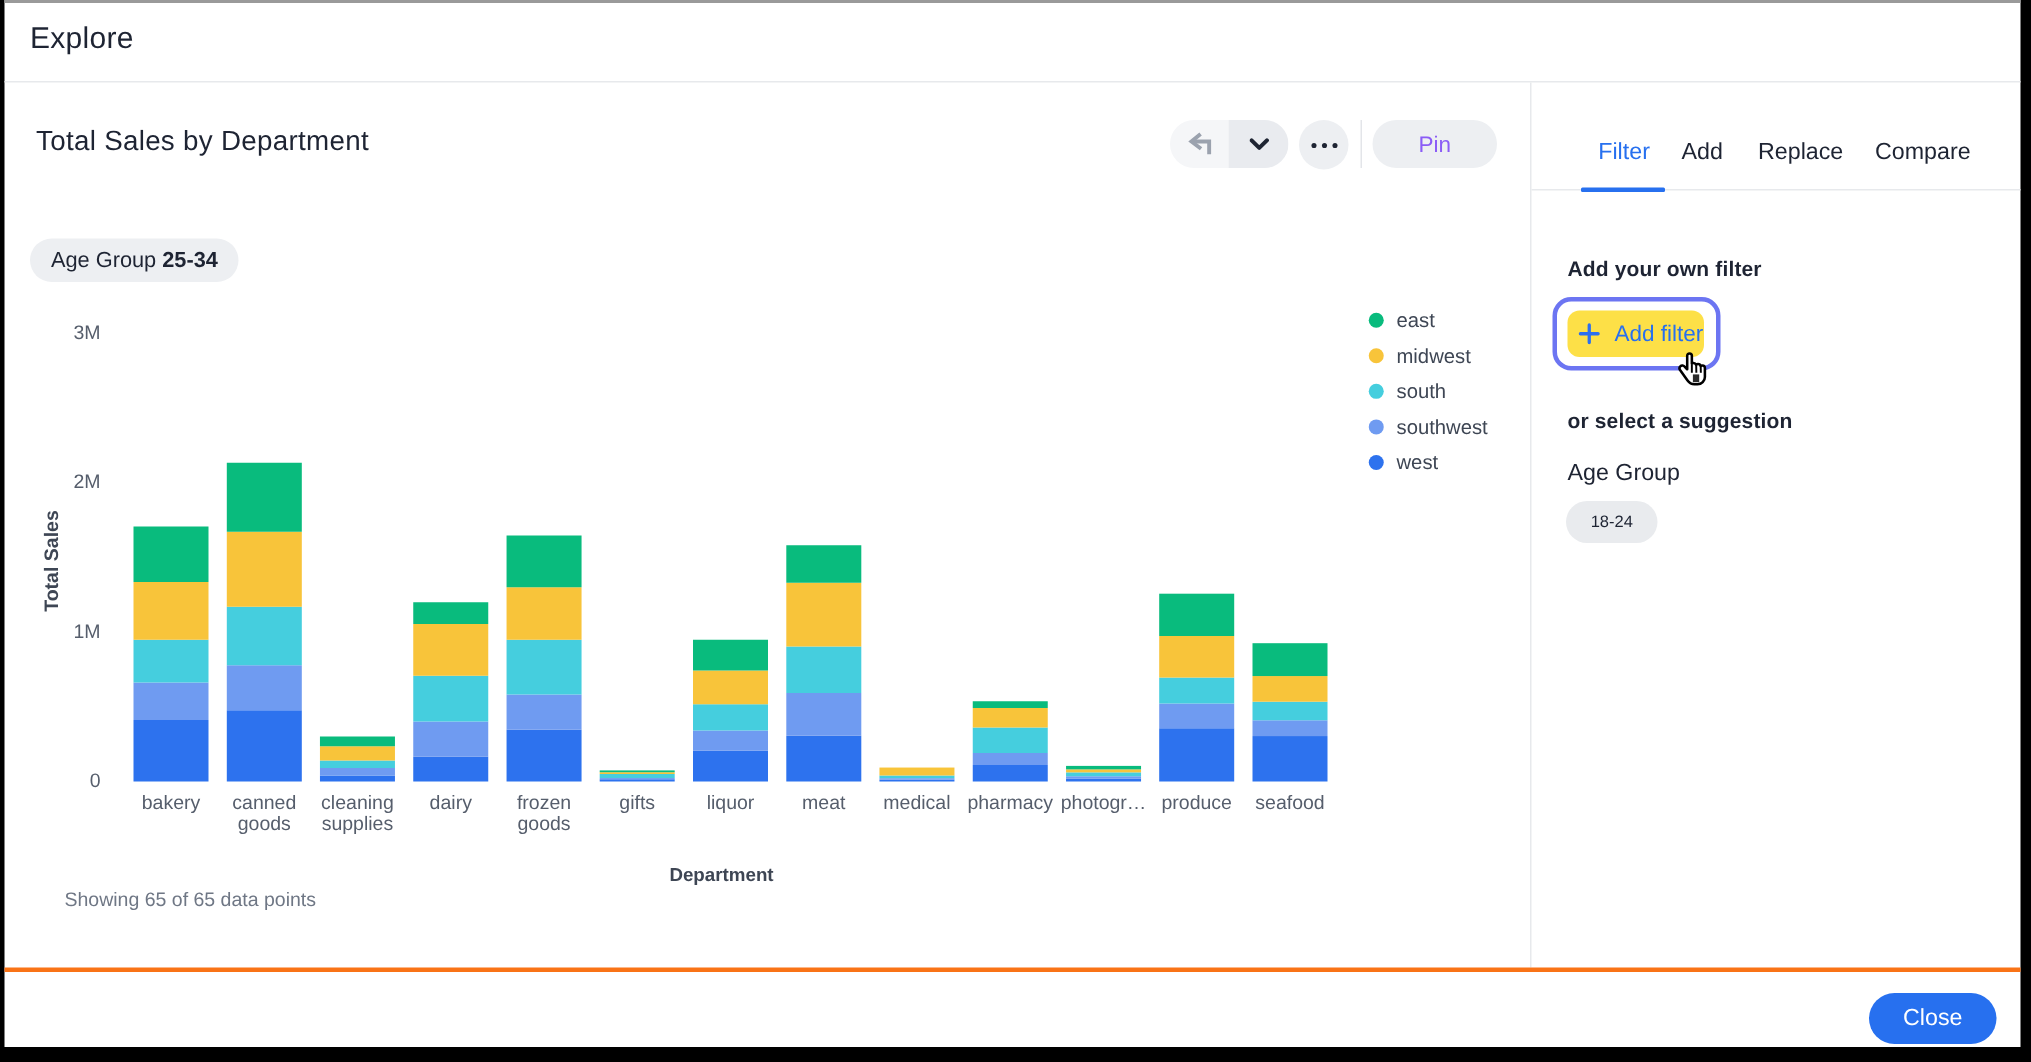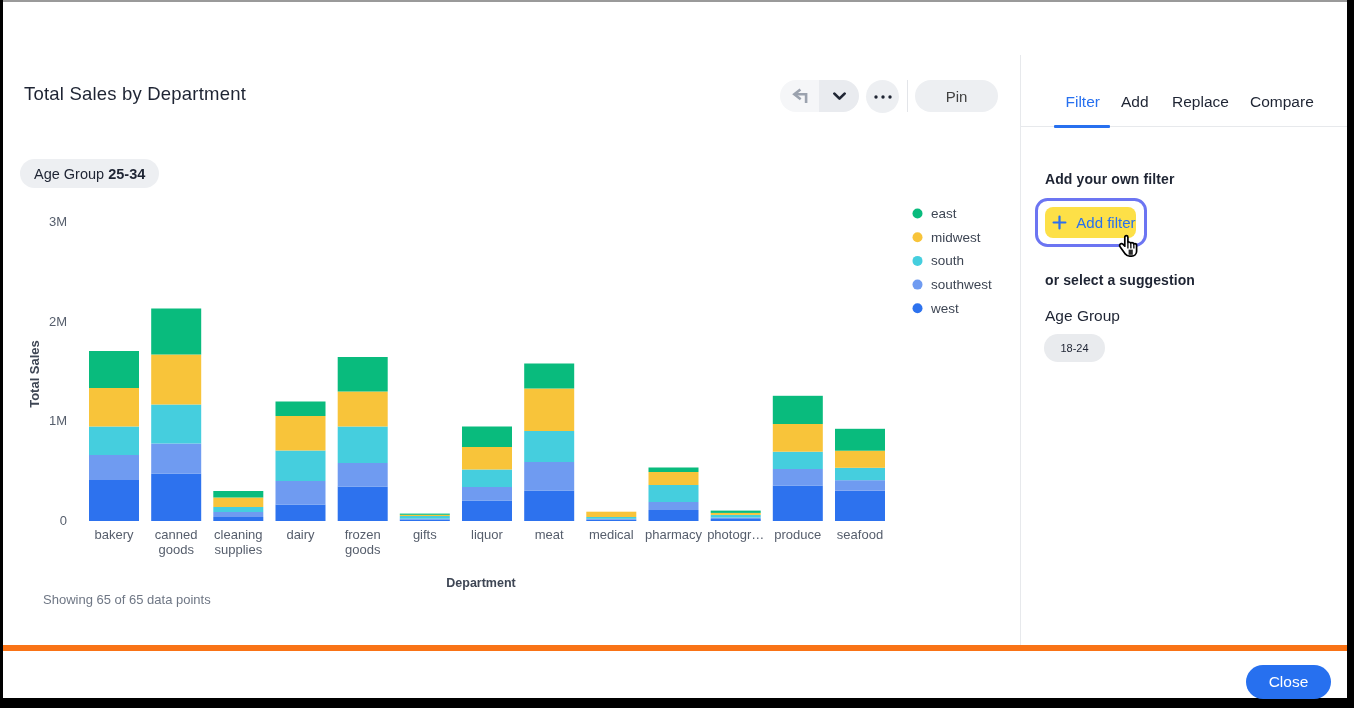--- a/index.html
+++ b/index.html
@@ -9,21 +9,21 @@
     background:#fff; border-top:2px solid #9a9a9a; }
   .abs { position:absolute; }
   
   #hdr { left:0; top:0; width:1344px; height:53px; border-bottom:1px solid #e7e9ec; }
   #hdr h1 { position:absolute; left:17px; top:12.5px; font-size:20px; font-weight:500; color:#1e2433; letter-spacing:.2px; }
   
   #vdiv { left:1017px; top:53px; width:1px; height:590px; background:#e7e9ec; }
   
   #ctitle { left:21px; top:81px; font-size:18.5px; font-weight:500; color:#1e2433; letter-spacing:.2px; }
   .pillbtn { position:absolute; height:32px; border-radius:16px; background:#edeff2;
-    display:flex; align-items:center; justify-content:center; color:#404040; font-size:15px; }
+    display:flex; align-items:center; justify-content:center; color:#8b5cf6; font-size:15px; }
   #splitbtn { left:777px; top:78px; width:79px; height:32px; border-radius:16px; overflow:hidden; display:flex; }
   #splitbtn .l { width:39px; height:32px; background:#f5f6f8; display:flex; align-items:center; justify-content:center; }
   #splitbtn .r { width:40px; height:32px; background:#e9ebef; display:flex; align-items:center; justify-content:center; }
   #morebtn { left:863px; top:78px; width:33px; height:33px; border-radius:50%; }
   #tooldiv { left:904px; top:78px; width:1px; height:32px; background:#e3e5e9; }
   #pinbtn { left:912px; top:78px; width:83px; height:32px; }
   
   #chip { left:17px; top:157px; height:29px; border-radius:14.5px; background:#edeff2;
     display:flex; align-items:center; padding:0 14px; font-size:14.5px; color:#1e2433; }
   #showing { left:30px; top:590px; font-size:13px; color:#6f7785;margin-left:10px; }
@@ -32,33 +32,36 @@
   #tabline { left:1050.5px; top:122.5px; width:56px; height:3px; background:#2770ef; border-radius:1px; z-index:2; }
   #tabborder { left:1018px; top:124px; width:326px; height:1px; background:#e7e9ec; }
   .h2 { position:absolute; font-size:14px; font-weight:700; color:#1e2433; letter-spacing:.1px; }
   #addwrap { left:1031.5px; top:196px; width:112px; height:49px; border:3px solid #6c75f2; border-radius:12.5px; padding:6px 7px; background:#fff; }
   #addbtn { display:flex; align-items:center; width:91px; height:31px; border-radius:8px; background:#fde047; padding-left:6px;justify-content:flex-end; }
   #addbtn .txt { color:#2770ef; font-size:15px; margin-left:9px; }
   #agelabel { left:1042px; top:305px; font-size:15.5px; color:#1e2433; }
   #agechip { left:1041px; top:332px; width:61px; height:28px; border-radius:14px; background:#e9ebee;
     display:flex; align-items:center; justify-content:center; font-size:11px; color:#1e2433; }
   
-  #ftr { left:0; top:643px; width:1344px; height:55px; border-top:6px solid #f97316; }
+  #ftr { left:0; top:643px; width:1344px; height:55px; border-top:3px solid #f97316; }
   #closebtn { position:absolute; left:1243px; top:13.5px; width:85px; height:34px; border-radius:17px;
     background:#2770ef; color:#fff; font-size:15.5px; display:flex; align-items:center; justify-content:center; }
   
   #chart { left:0; top:53px; width:1017px; height:590px; }
   text { font-family:"Liberation Sans", sans-serif; }
   .yl { font-size:13px; fill:#565e6c; }
   .xl { font-size:13px; fill:#565e6c; }
   .lg { font-size:13.5px; fill:#3e4654; }
 </style>
 </head>
 <body>
 <div id="win">
+  <div id="hdr" class="abs">
+      <h1>Explore</h1>
+    </div>
   <div id="vdiv" class="abs"></div>
 
   <div id="ctitle" class="abs">Total Sales by Department</div>
 
   <div id="splitbtn" class="abs">
     <div class="l">
       <svg width="20" height="20" viewBox="0 0 20 20" fill="none" stroke="#9ba2ae" stroke-width="2.6">
         <path d="M5.2 8.3 H16.1 V16.9"></path>
         <path d="M10.4 3.4 L4.3 8.3 L10.7 13.2"></path>
       </svg>

